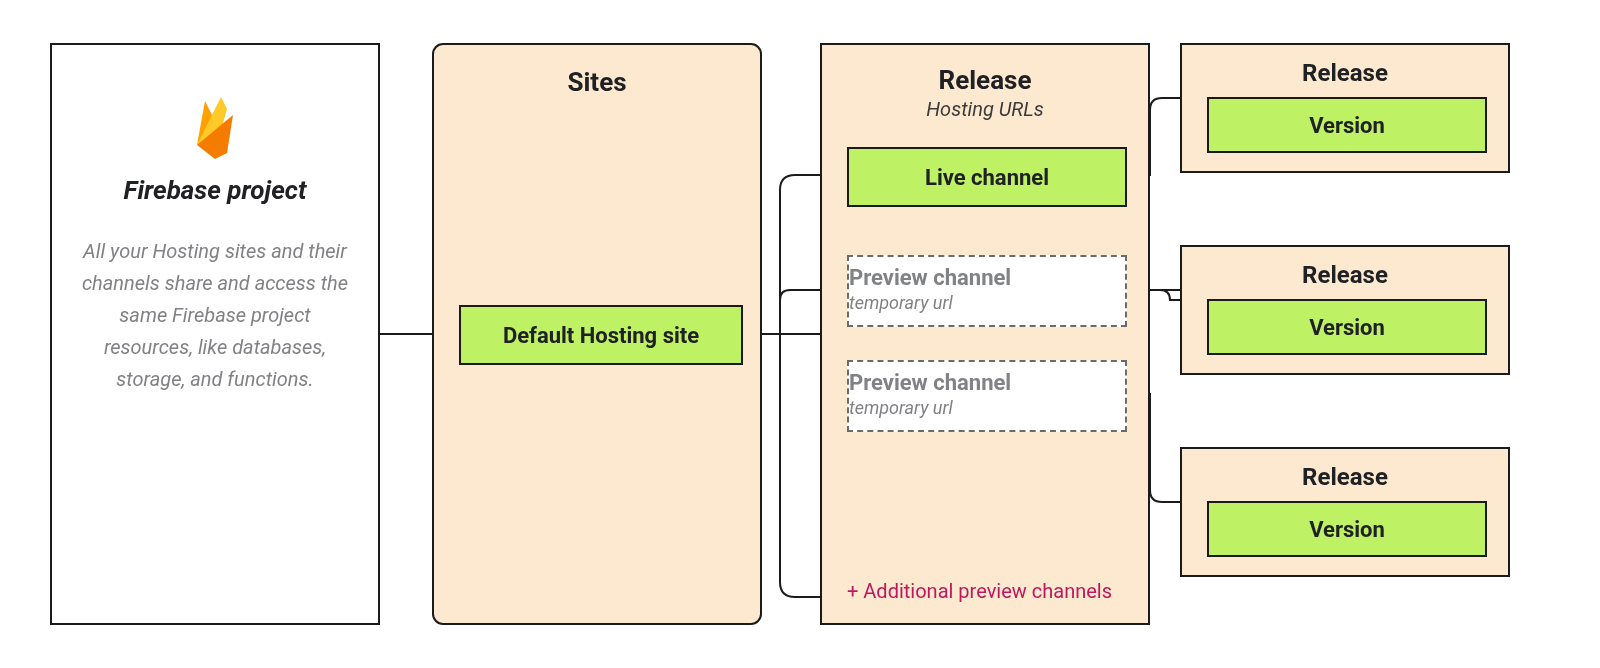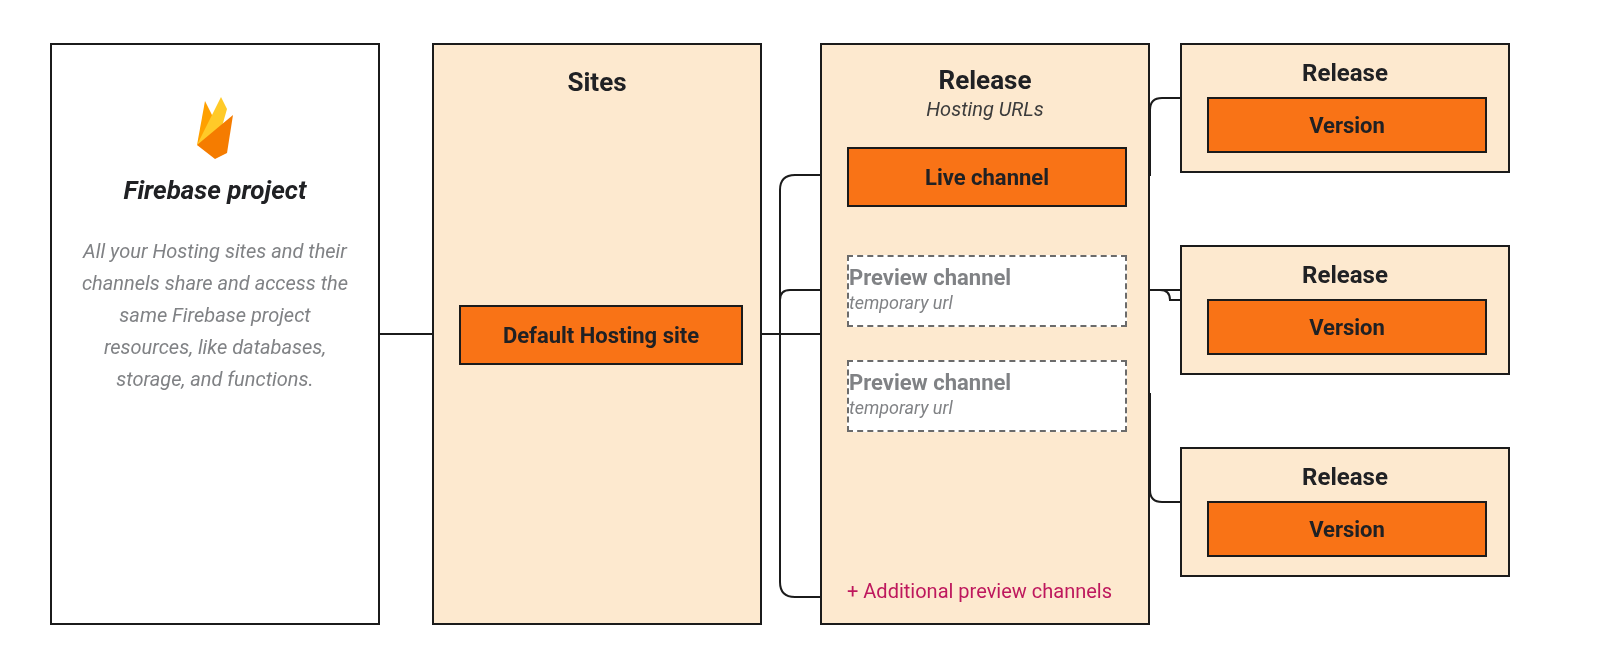--- a/index.html
+++ b/index.html
@@ -19,21 +19,21 @@
   .white-panel {
     background: #ffffff;
     border: 2px solid #1b1b1b;
   }
   .peach-panel {
     background: #fde9cf;
     border: 2px solid #1b1b1b;
   }
   .inner-box {
     position: absolute;
-    background: #f97316;
+    background: #bef264;
     border: 2px solid #1b1b1b;
     box-sizing: border-box;
     display: flex;
     align-items: center;
     justify-content: center;
     font-weight: 700;
     font-size: 22px;
   }
   .dashed-box {
     position: absolute;
@@ -99,21 +99,21 @@
     <svg width="48" height="64" viewBox="0 0 48 64">
       <path d="M6 50 L14 6 L24 26 Z" fill="#ffa000"></path>
       <path d="M6 50 L30 2 L36 14 L24 56 Z" fill="#ffca28"></path>
       <path d="M6 50 L42 20 L36 58 L24 64 Z" fill="#f57c00"></path>
     </svg>
   </div>
   <div class="title" style="position:absolute; left:0; right:0; top:130px; font-size:26px;">Firebase project</div>
   <div class="desc" style="position:absolute; left:28px; right:28px; top:190px;">All your Hosting sites and their channels share and access the same Firebase project resources, like databases, storage, and functions.</div>
 </div>
 
-<div class="panel peach-panel" style="left:432px; top:43px; width:330px; height:582px;">
+<div class="panel peach-panel" style="left:432px; top:43px; width:330px; height:582px;border-radius:11px;">
   <div class="title" style="position:absolute; left:0; right:0; top:22px; font-size:26px;">Sites</div>
   <div class="inner-box" style="left:25px; top:260px; width:284px; height:60px;">
     <span>Default Hosting site</span>
   </div>
 </div>
 
 <div class="panel peach-panel" style="left:820px; top:43px; width:330px; height:582px;">
   <div class="title" style="position:absolute; left:0; right:0; top:20px; font-size:26px;">Release</div>
   <div class="subtitle-italic" style="position:absolute; left:0; right:0; top:52px; font-size:20px;">Hosting URLs</div>
 

